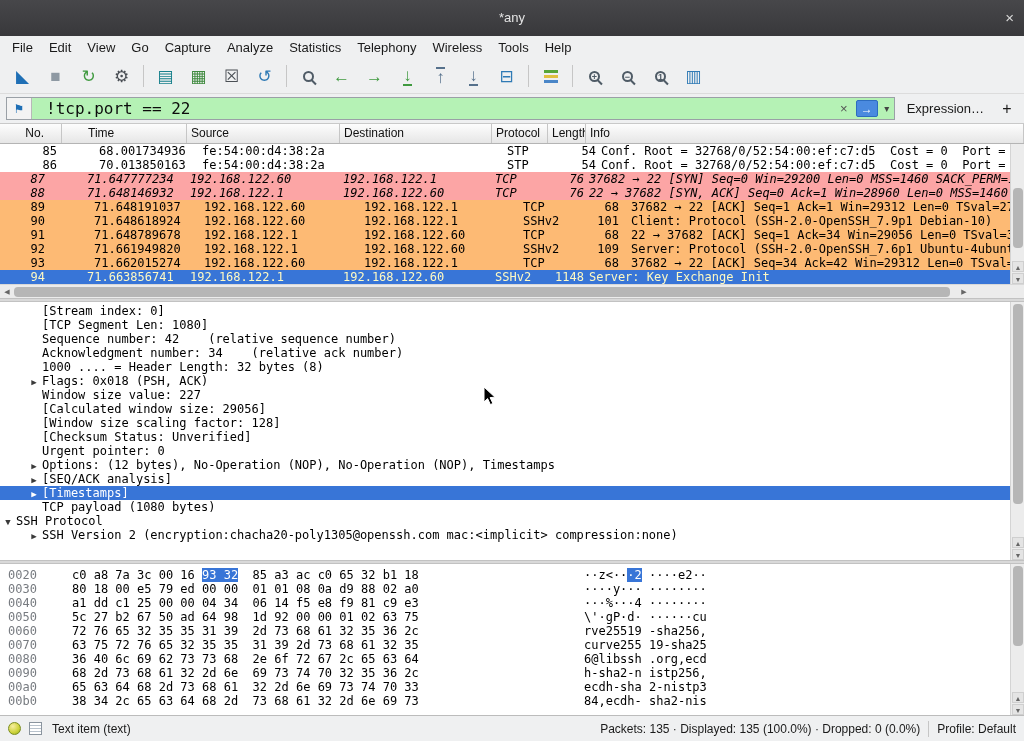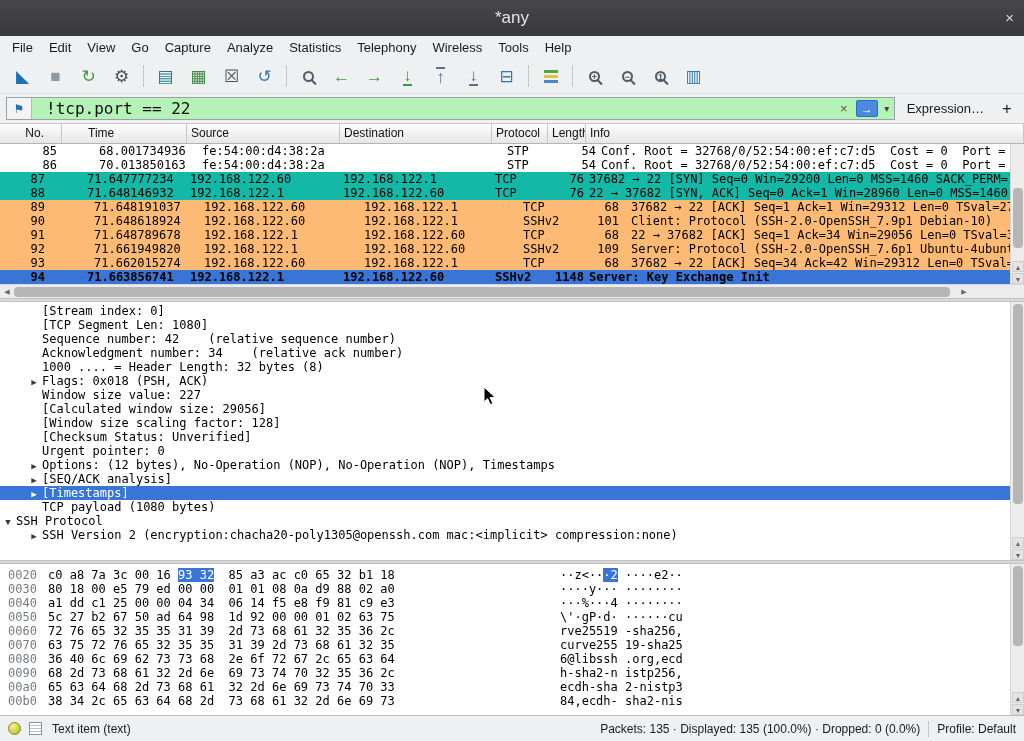--- a/index.html
+++ b/index.html
@@ -1,21 +1,21 @@
 <!DOCTYPE html>
 <html><head>
 <meta charset="utf-8">
 <style>
   * { margin:0; padding:0; box-sizing:border-box; }
   html,body { width:1024px; height:741px; overflow:hidden; font-family:"Liberation Sans",sans-serif; }
   .app { width:1024px; height:741px; display:flex; flex-direction:column; background:#eff0f1; position:relative; overflow:hidden; }
 
   
   .titlebar { height:36px; background:linear-gradient(#47474a,#38383b); color:#e4e4e4; position:relative; flex:none; }
-  .title-text { position:absolute; left:0; right:0; top:0; height:42px; line-height:36px; text-align:center; font-size:17px; }
+  .title-text { position:absolute; left:0; right:0; top:0; height:42px; line-height:36px; text-align:center; font-size:13px; }
   .win-close { position:absolute; right:10px; top:0; height:36px; line-height:36px; font-size:15px; color:#d8d8d8; cursor:default; }
 
   
   .menubar { height:23px; display:flex; align-items:center; padding-left:4px; background:#eff0f1; font-size:13px; color:#1a1a1a; flex:none; }
   .menu-item { padding:2px 8px; }
 
   
   .toolbar { height:35px; display:flex; align-items:center; padding-left:6px; background:#eff0f1; border-bottom:1px solid #dcdcdc; flex:none; }
   .tbtn { width:31px; height:28px; display:flex; align-items:center; justify-content:center; border-radius:3px; margin:0 1px; }
   .tb-glyph { font-size:17px; line-height:1; }
@@ -46,23 +46,23 @@
   .prow { display:flex; height:14px; line-height:14px; overflow:hidden; color:#000; }
   .pcell { padding:0 3px; overflow:hidden; white-space:pre; }
   .c0 { width:62px; text-align:right; padding-right:17px; flex:none; }
   .c1 { width:103px; flex:none;margin-left:22px; }
   .c2 { width:153px; flex:none; }
   .c3 { width:152px; flex:none; }
   .c4 { width:56px; flex:none; }
   .c5 { width:38px; text-align:right; padding-right:2px; flex:none; }
   .c6 { flex:1; padding-right:18px; }
   .r-stp { background:#ffffff;padding-left:12px; }
-  .r-syn { background:#14b8a6; }
+  .r-syn { background:#fca5a5;font-style:italic; }
   .r-tcp { background:#fdba74;gap:7px; }
-  .r-sel { background:#3875d7; color:#000000;font-weight:bold; }
+  .r-sel { background:#3875d7; color:#fef9c3; }
 
   
   .vscroll { position:absolute; top:0; right:0; width:14px; bottom:0; background:#ececec; border-left:1px solid #d4d4d4; }
   .vthumb { position:absolute; left:2px; width:10px; background:#b6b6b6; border-radius:4px; }
   .vstep { position:absolute; left:1px; width:12px; height:11px; text-align:center; font-size:7px; line-height:11px; color:#666; background:#e4e4e4; border:1px solid #cfcfcf; }
   .hscroll { position:relative; height:14px; background:#ececec; border-top:1px solid #d8d8d8; flex:none; }
   .hstep { position:absolute; top:1px; width:12px; height:12px; text-align:center; font-size:7px; line-height:12px; color:#666; }
   .hthumb { position:absolute; top:2px; left:14px; width:936px; height:10px; background:#b6b6b6; border-radius:4px; }
 
   .pane-divider { height:4px; background:#d9d9d9; border-top:1px solid #c2c2c2; border-bottom:1px solid #c2c2c2; flex:none; }
@@ -75,21 +75,21 @@
   .ind2 { padding-left:26px; }
   .dexp { display:inline-block; width:16px; text-align:center; font-size:9px; color:#3a3a3a; }
   .dsel { background:#3875d7; color:#fff; }
   .dsel .dexp { color:#fff; }
 
   
   .hex-wrap { position:relative; height:151px; background:#fff; overflow:hidden; flex:none; }
   .hex-rows { position:absolute; inset:0; padding:4px 0 0 8px; font-family:"DejaVu Sans Mono",monospace; font-size:12px; color:#000; }
   .hrow { height:14px; line-height:14px; white-space:pre; }
   .hoff { display:inline-block; width:40px; color:#777b80; }
-  .hbytes { display:inline-block; width:512px; }
+  .hbytes { display:inline-block; width:512px;margin-left:24px; }
   .hsel { background:#3875d7; color:#fff; }
 
   
   .statusbar { flex:1; min-height:26px; display:flex; align-items:center; padding:0 8px; background:#eff0f1; border-top:1px solid #bcbcbc; font-size:12px; color:#1a1a1a; }
   .expert-dot { width:13px; height:13px; border-radius:50%; background:radial-gradient(circle at 35% 30%, #f6eea0, #cdd23a 60%, #8fae24); border:1px solid #7b8d1e; margin-right:8px; flex:none; }
   .note-icon { width:13px; height:13px; background:repeating-linear-gradient(#fff 0 2px, #b8c2cc 2px 3px); border:1px solid #8a949e; margin-right:10px; flex:none; }
   .sb-sep { width:1px; height:16px; background:#c6c6c6; margin:0 8px; flex:none; }
   .sb-packets { margin-left:auto; white-space:pre; }
   .sb-profile { white-space:pre; }
 

